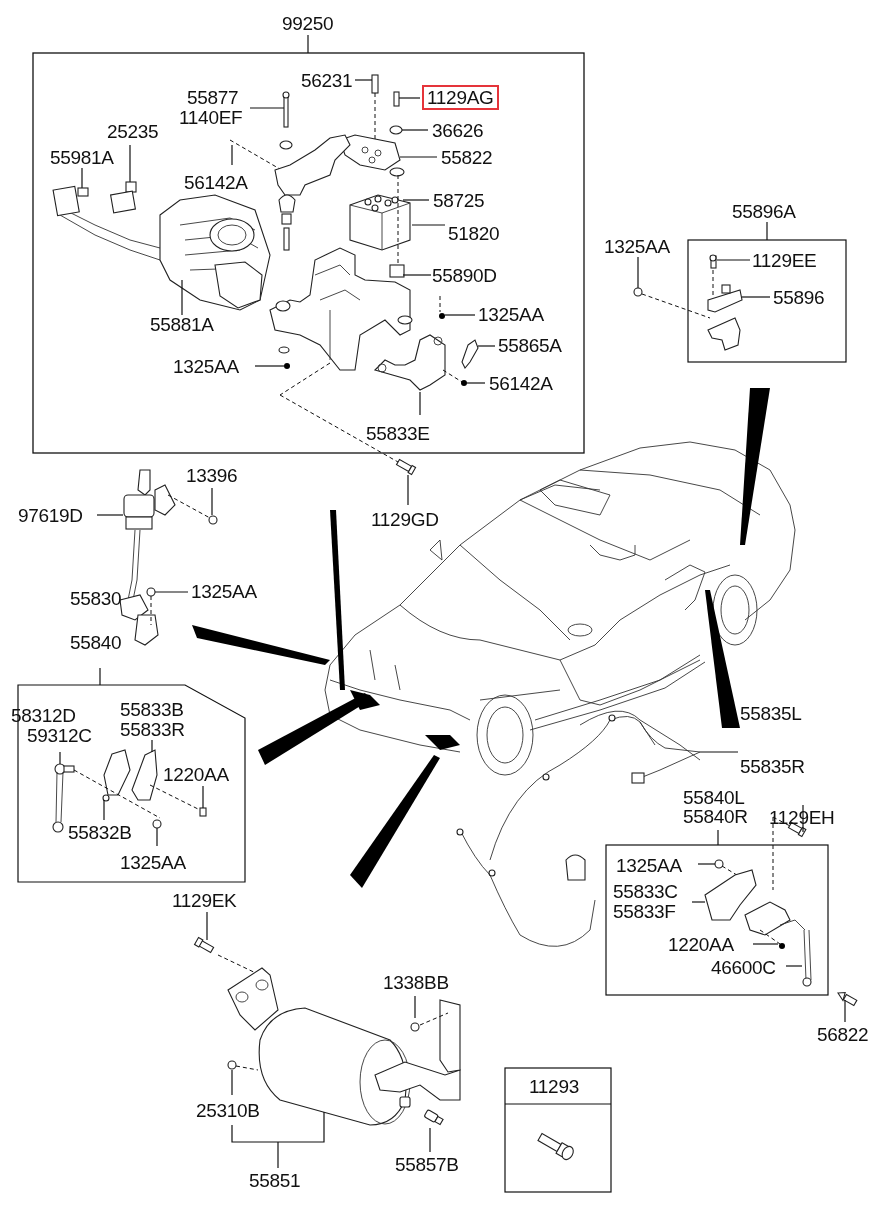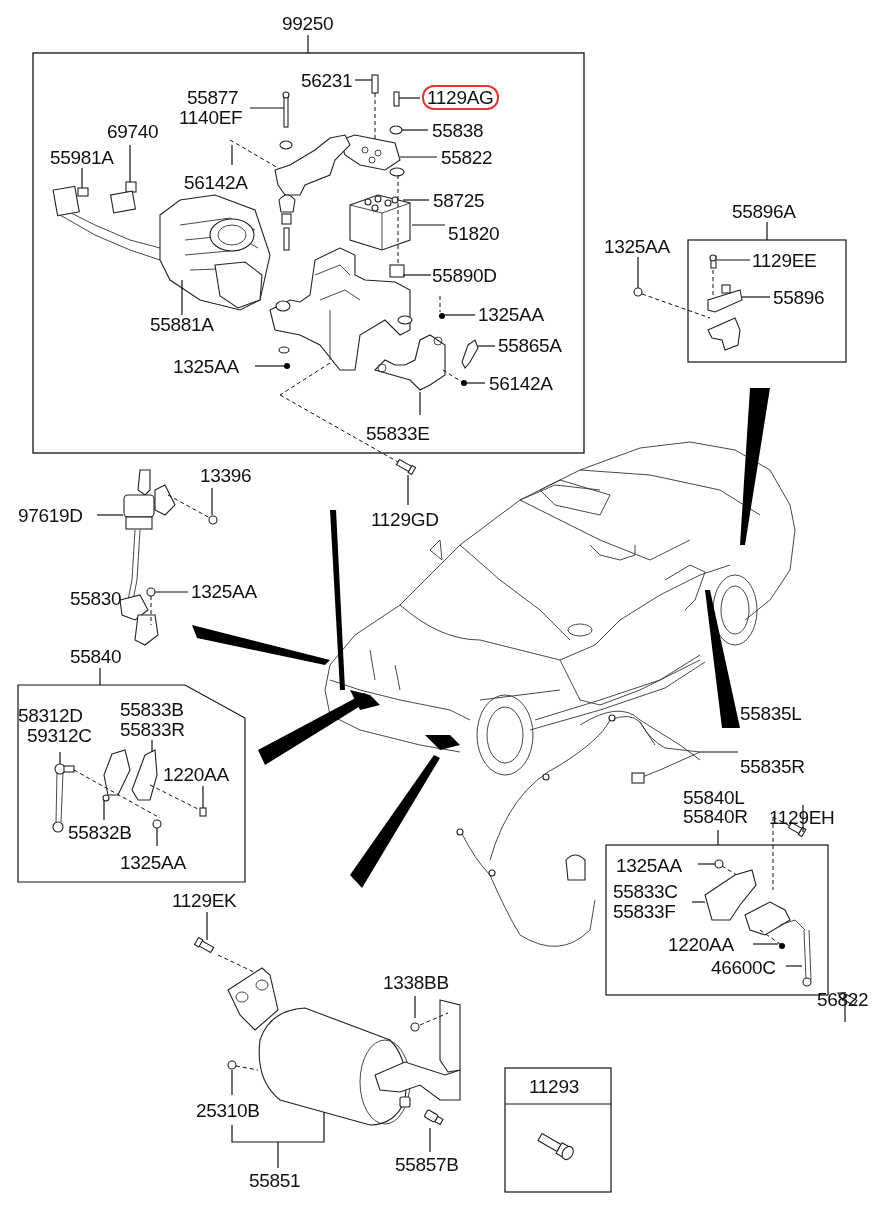--- a/index.html
+++ b/index.html
@@ -1,19 +1,19 @@
 <!DOCTYPE html>
 <html><head>
 <meta charset="utf-8">
 <style>
   html,body{margin:0;padding:0;background:#fff;}
   body{width:886px;height:1211px;position:relative;overflow:hidden;font-family:"Liberation Sans",sans-serif;color:#111;}
   #diagram{position:absolute;left:0;top:0;width:708px;height:1211px;text-decoration:underline;}
   .lbl{position:absolute;font-size:19px;line-height:21px;white-space:nowrap;letter-spacing:-0.3px;cursor:pointer;}
-  .hl{outline:2px solid #e5343a;outline-offset:0px;padding:0 3px;border-radius:10px;}
+  .hl{outline:2px solid #e5343a;outline-offset:0px;padding:0 3px;}
   svg .ln{stroke:#111;stroke-width:1.2;fill:none;}
   svg .dash{stroke:#111;stroke-width:1;fill:none;stroke-dasharray:4 3;}
   svg .part{stroke:#222;stroke-width:1.1;fill:#fff;}
   svg .thin{stroke:#333;stroke-width:0.9;fill:none;}
   svg .blk{fill:#000;stroke:none;}
 </style>
 </head>
 <body>
 
 <div id="diagram">
@@ -296,66 +296,66 @@
     <ellipse class="part" cx="32" cy="0" rx="5" ry="7"></ellipse>
   </g>
 </svg>
 
 
 <div class="lbl" style="left:282px;top:13px">99250</div>
 <div class="lbl" style="left:301px;top:70px">56231</div>
 <div class="lbl hl" style="left: 424px; top: 87px; outline-color: rgb(229, 52, 58);">1129AG</div>
 <div class="lbl" style="left:187px;top:87px">55877</div>
 <div class="lbl" style="left:179px;top:107px">1140EF</div>
-<div class="lbl" style="left:432px;top:120px">55838</div>
-<div class="lbl" style="left:107px;top:121px">69740</div>
+<div class="lbl" style="left:432px;top:120px">36626</div>
+<div class="lbl" style="left:107px;top:121px">25235</div>
 <div class="lbl" style="left:441px;top:147px">55822</div>
 <div class="lbl" style="left:50px;top:147px">55981A</div>
 <div class="lbl" style="left:184px;top:172px">56142A</div>
 <div class="lbl" style="left:433px;top:190px">58725</div>
 <div class="lbl" style="left:448px;top:223px">51820</div>
 <div class="lbl" style="left:432px;top:265px">55890D</div>
 <div class="lbl" style="left:478px;top:304px">1325AA</div>
 <div class="lbl" style="left:150px;top:314px">55881A</div>
 <div class="lbl" style="left:498px;top:335px">55865A</div>
 <div class="lbl" style="left:173px;top:356px">1325AA</div>
 <div class="lbl" style="left:489px;top:373px">56142A</div>
 <div class="lbl" style="left:366px;top:423px">55833E</div>
 <div class="lbl" style="left:371px;top:509px">1129GD</div>
 
 <div class="lbl" style="left:732px;top:201px">55896A</div>
 <div class="lbl" style="left:604px;top:236px">1325AA</div>
 <div class="lbl" style="left:752px;top:250px">1129EE</div>
 <div class="lbl" style="left:773px;top:287px">55896</div>
 
-<div class="lbl" style="left:200px;top:465px">13396</div>
+<div class="lbl" style="left:186px;top:465px">13396</div>
 <div class="lbl" style="left:18px;top:505px">97619D</div>
 <div class="lbl" style="left:191px;top:581px">1325AA</div>
 <div class="lbl" style="left:70px;top:588px">55830</div>
-<div class="lbl" style="left:70px;top:646px">55840</div>
-
-<div class="lbl" style="left:18px;top:705px">58312D</div>
+<div class="lbl" style="left:70px;top:632px">55840</div>
+
+<div class="lbl" style="left:11px;top:705px">58312D</div>
 <div class="lbl" style="left:27px;top:725px">59312C</div>
 <div class="lbl" style="left:120px;top:699px">55833B</div>
 <div class="lbl" style="left:120px;top:719px">55833R</div>
 <div class="lbl" style="left:163px;top:764px">1220AA</div>
 <div class="lbl" style="left:68px;top:822px">55832B</div>
 <div class="lbl" style="left:120px;top:852px">1325AA</div>
 
 <div class="lbl" style="left:740px;top:703px">55835L</div>
 <div class="lbl" style="left:740px;top:756px">55835R</div>
 <div class="lbl" style="left:683px;top:787px">55840L</div>
 <div class="lbl" style="left:683px;top:806px">55840R</div>
 <div class="lbl" style="left:769px;top:807px">1129EH</div>
 <div class="lbl" style="left:616px;top:855px">1325AA</div>
 <div class="lbl" style="left:613px;top:881px">55833C</div>
 <div class="lbl" style="left:613px;top:901px">55833F</div>
 <div class="lbl" style="left:668px;top:934px">1220AA</div>
 <div class="lbl" style="left:711px;top:957px">46600C</div>
-<div class="lbl" style="left:817px;top:989px">56822</div>
+<div class="lbl" style="left:817px;top:1024px">56822</div>
 
 <div class="lbl" style="left:172px;top:890px">1129EK</div>
 <div class="lbl" style="left:383px;top:972px">1338BB</div>
 <div class="lbl" style="left:196px;top:1100px">25310B</div>
 <div class="lbl" style="left:249px;top:1170px">55851</div>
 <div class="lbl" style="left:395px;top:1154px">55857B</div>
 <div class="lbl" style="left:529px;top:1076px">11293</div>
 </div>
 
 </body></html>

